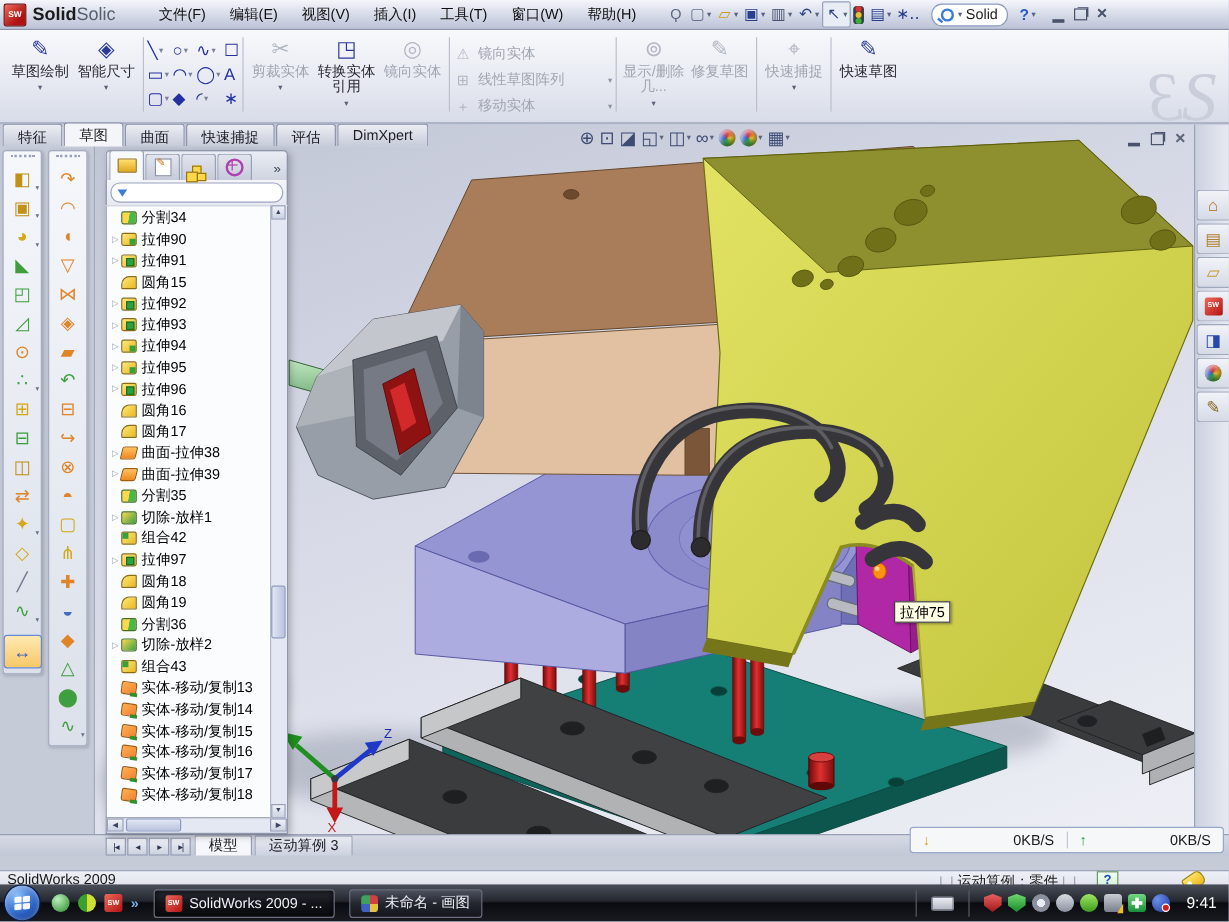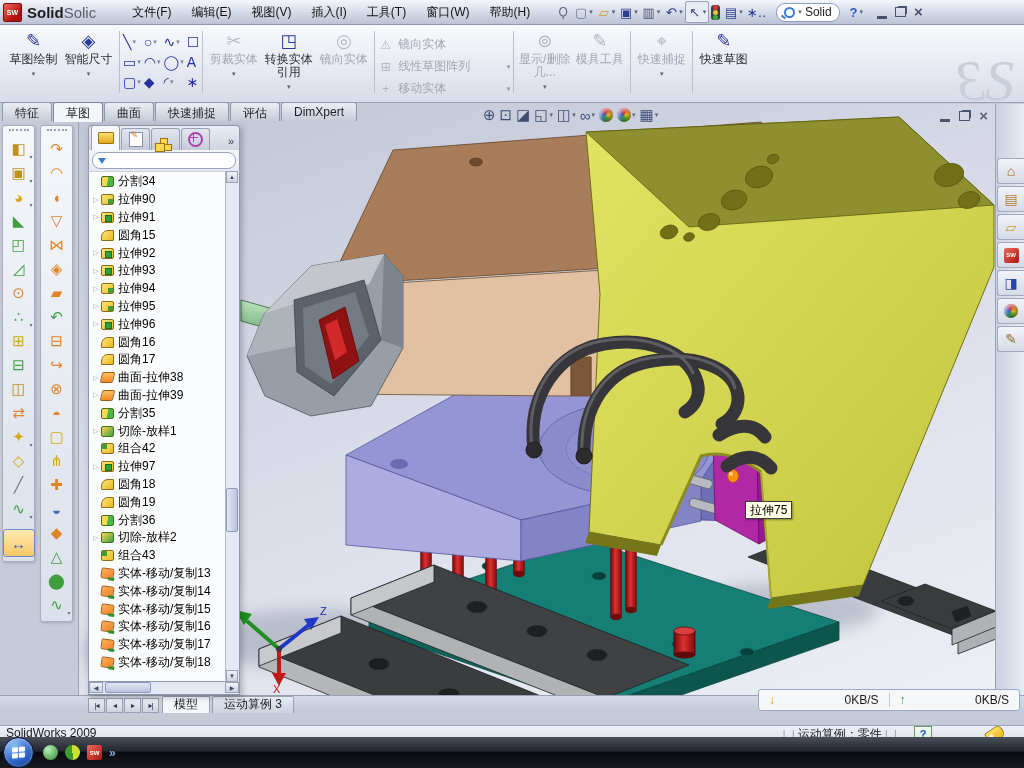--- a/index.html
+++ b/index.html
@@ -53,21 +53,21 @@
   .bigbtn.dis{color:#a2a6b2;} .bigbtn.dis .ic{color:#b2b6c2;}
   .egrid{display:grid;grid-template-columns:repeat(4,auto);column-gap:3px;row-gap:4px;
     padding-top:5px;align-content:start;flex:none;}
   .eg{display:flex;align-items:center;font-size:14px;color:#2530a0;height:16px;}
   .eg .cr{font-size:7px;color:#7a8298;margin-left:1px;}
   .stack{display:flex;flex-direction:column;padding-top:7px;gap:5px;width:132px;flex:none;}
   .srow{display:flex;align-items:center;gap:5px;font-size:12px;color:#a2a6b2;}
   .srow .ic{width:15px;text-align:center;font-size:12px;color:#b0b4c0;}
   .srow .cr{margin-left:auto;font-size:7px;color:#8d93a5;}
   
-  #tabs-row{position:absolute;left:2px;top:102px;height:20px;display:flex;z-index:30;align-items:flex-start;}
+  #tabs-row{position:absolute;left:2px;top:102px;height:20px;display:flex;z-index:30;align-items:center;}
   .ctab{padding:2px 12px 3px;font-size:12px;color:#1e1e26;height:19px;box-sizing:border-box;
     background:linear-gradient(#eceef4,#c6cbd9);border:1px solid #8f97ad;border-bottom:none;
     border-radius:3px 3px 0 0;margin-right:1px;white-space:nowrap;}
   .ctab.active{background:#f4f5f9;height:20px;border-color:#7f87a0;position:relative;z-index:2;}
   
   #viewport{position:absolute;left:78px;top:104px;width:917px;height:591px;overflow:hidden;
     background:linear-gradient(160deg,#c0c5d5 0%,#d8dbe7 45%,#edeff5 100%);border-left:1px solid #9aa2b6;}
   #viewport svg{position:absolute;left:0;top:0;}
   #hud{position:absolute;left:404px;top:2px;display:flex;align-items:center;gap:4px;z-index:5;}
   .hud-btn{display:flex;align-items:center;font-size:15px;color:#3c4c74;}
@@ -397,21 +397,21 @@
       </div>
     </div>
     <div class="vsep"></div>
     <div class="bigbtn dis">
       <span class="ic">⊚</span>
       <span class="lbl">显示/删除几...</span>
       <span class="cr">▾</span>
     </div>
     <div class="bigbtn dis">
       <span class="ic">✎</span>
-      <span class="lbl">模具工具</span>
+      <span class="lbl">修复草图</span>
     </div>
     <div class="vsep"></div>
     <div class="bigbtn dis">
       <span class="ic">⌖</span>
       <span class="lbl">快速捕捉</span>
       <span class="cr">▾</span>
     </div>
     <div class="vsep"></div>
     <div class="bigbtn">
       <span class="ic">✎</span>
@@ -1024,13 +1024,39 @@
         <i></i>
         <i></i>
       </div>
     </div>
   <div class="ql" id="quicklaunch">
       <span class="qla ql-messenger"></span>
       <span class="qla ql-media"></span>
       <span class="sw-badge ql-sw" style="width: 15px; height: 15px;">SW</span>
       <span class="more">»</span>
     </div>
+  <div id="taskwins" style="display:flex">
+      <div class="twin active">
+        <span class="sw-badge tb-sw">SW</span>
+        <span>SolidWorks 2009 - ...</span>
+      </div>
+      <div class="twin">
+        <span class="paint-ico"></span>
+        <span>未命名 - 画图</span>
+      </div>
+    </div>
+  <div id="tray">
+    <div class="traysep"></div>
+    <span class="kb"></span>
+    <div class="traysep"></div>
+    <div id="trayicons" style="display:flex;gap:5px;align-items:center">
+        <span class="tico shield tc-antivirus"></span>
+        <span class="tico shield tc-security"></span>
+        <span class="tico tc-gear"></span>
+        <span class="tico tc-volume"></span>
+        <span class="tico tc-power"></span>
+        <span class="tico tc-wireless"></span>
+        <span class="tico tc-health"></span>
+        <span class="tico tc-sync"></span>
+      </div>
+    <span id="clock">9:41</span>
+  </div>
 </div>
 
 </body></html>

